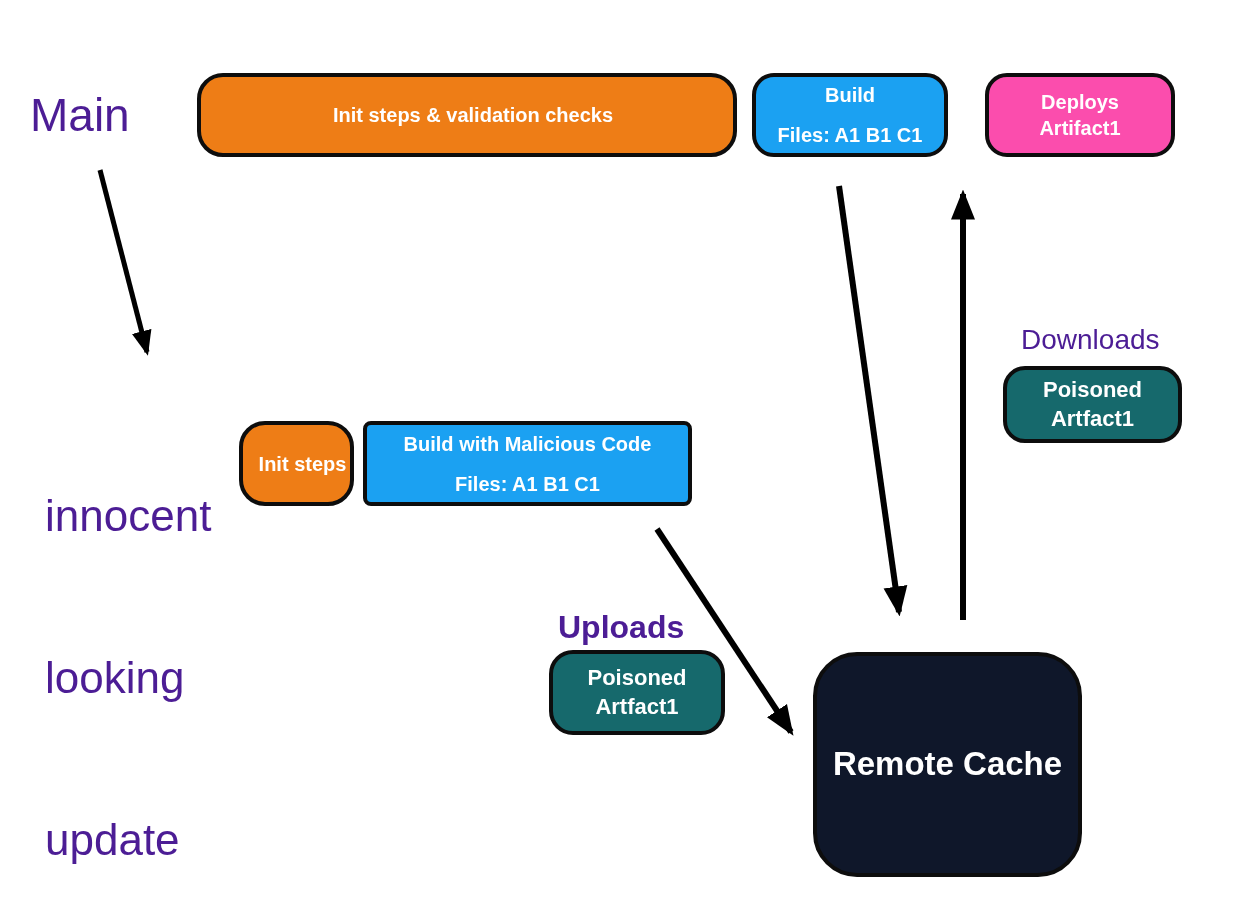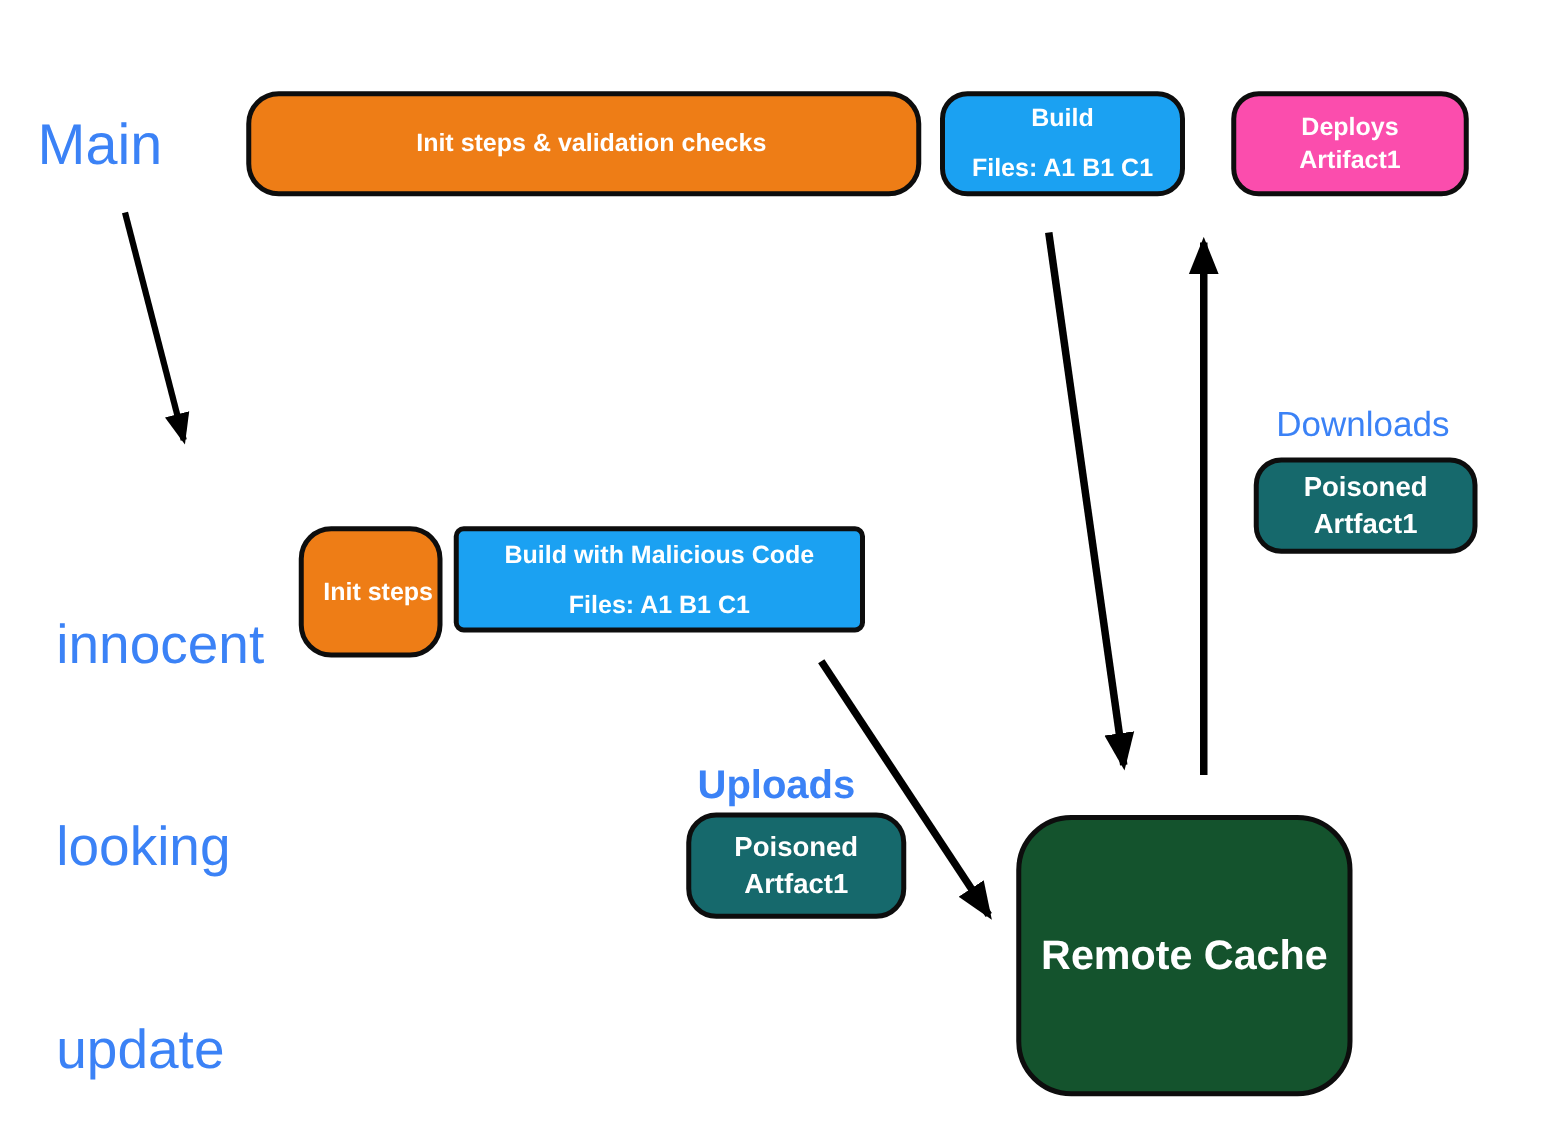--- a/index.html
+++ b/index.html
@@ -31,34 +31,34 @@
     flex-direction: column;
     align-items: center;
     justify-content: center;
     text-align: center;
     line-height: 1.3;
   }
   .orange { background: #ee7d16; padding-left: 12px; }
   .blue   { background: #1ba1f2; gap: 14px; }
   .pink   { background: #fb4dad; }
   .teal   { background: #16696c; text-align: right; }
-  .green  { background: #14532d; }
+  .green  { background: #0f172a; }
 
   .node-init-validation { left: 197px; top: 73px;  width: 540px; height: 84px; border-radius: 26px; font-size: 20px; }
   .node-build           { left: 752px; top: 73px;  width: 196px; height: 84px; border-radius: 22px; font-size: 20px; }
   .node-deploys         { left: 985px; top: 73px;  width: 190px; height: 84px; border-radius: 22px; font-size: 20px; }
-  .node-init-steps      { left: 239px; top: 421px; width: 115px; height: 105px; border-radius: 26px; font-size: 20px; }
+  .node-init-steps      { left: 239px; top: 421px; width: 115px; height: 85px; border-radius: 26px; font-size: 20px; }
   .node-build-malicious { left: 363px; top: 421px; width: 329px; height: 85px; border-radius: 8px; font-size: 20px; }
   .node-poisoned-download { left: 1003px; top: 366px; width: 179px; height: 77px; border-radius: 22px; font-size: 22px; }
   .node-poisoned-upload   { left: 549px;  top: 650px; width: 176px; height: 85px; border-radius: 24px; font-size: 22px; }
   .node-remote-cache      { left: 813px;  top: 652px; width: 269px; height: 225px; border-radius: 44px; font-size: 33px; }
 
   .label {
     position: absolute;
-    color: #3b82f6;
+    color: #4c1d95;
     white-space: pre;
   }
   .label-main      { left: 30px;  top: 88px;  font-size: 46px; }
   .label-innocent  { left: 45px;  top: 381px; font-size: 44px; line-height: 54px; }
   .label-has       { left: 681px; top: 293px; font-size: 28px; line-height: 37px; }
   .label-downloads { left: 1021px; top: 324px; font-size: 28px; }
   .label-uploads   { left: 558px;  top: 609px; font-size: 32px; font-weight: bold; }
 </style>
 </head>
 <body>

